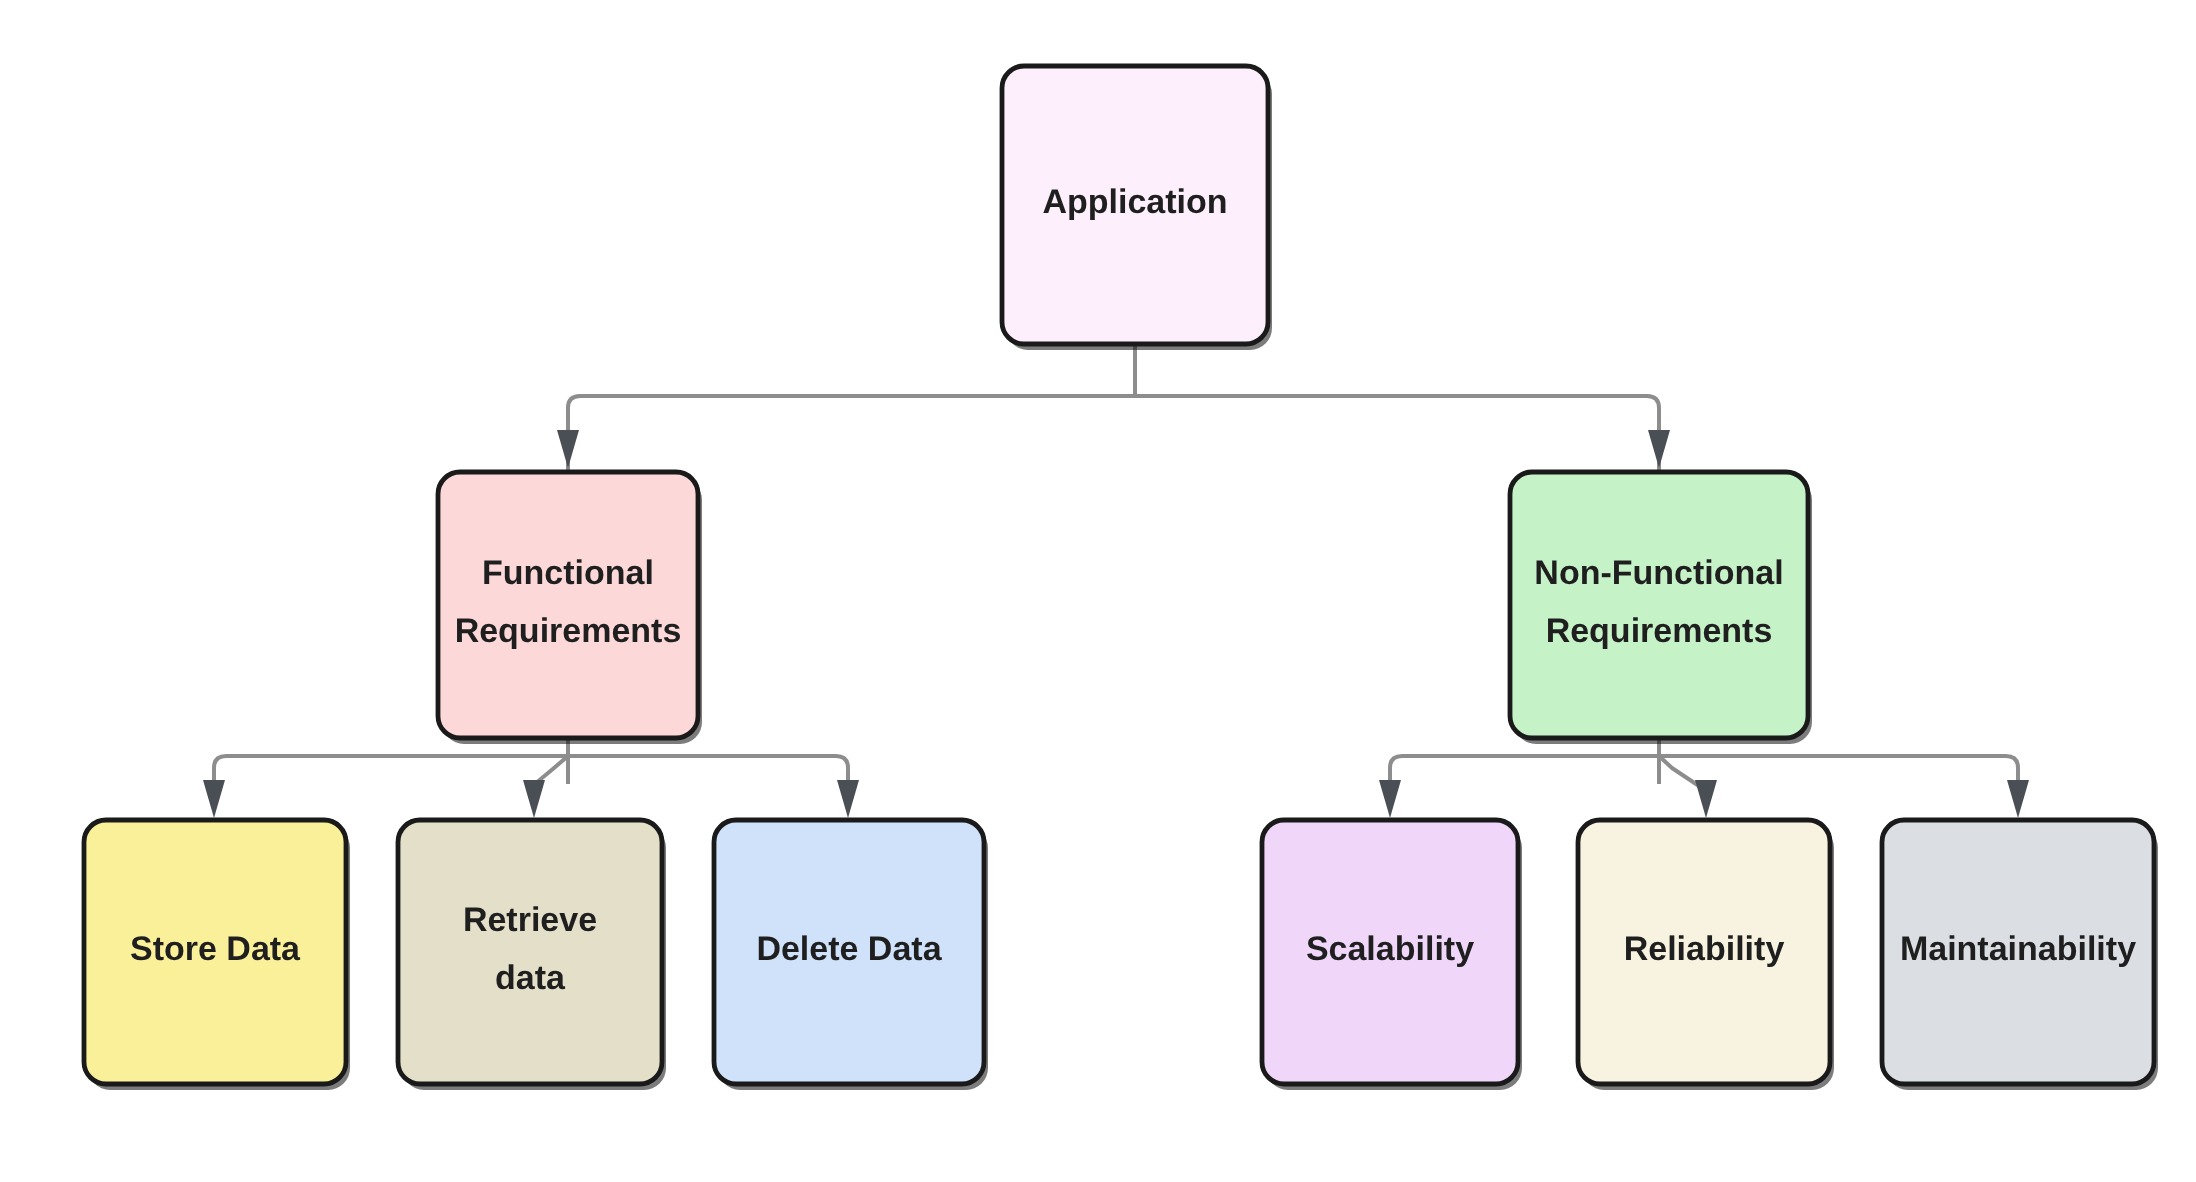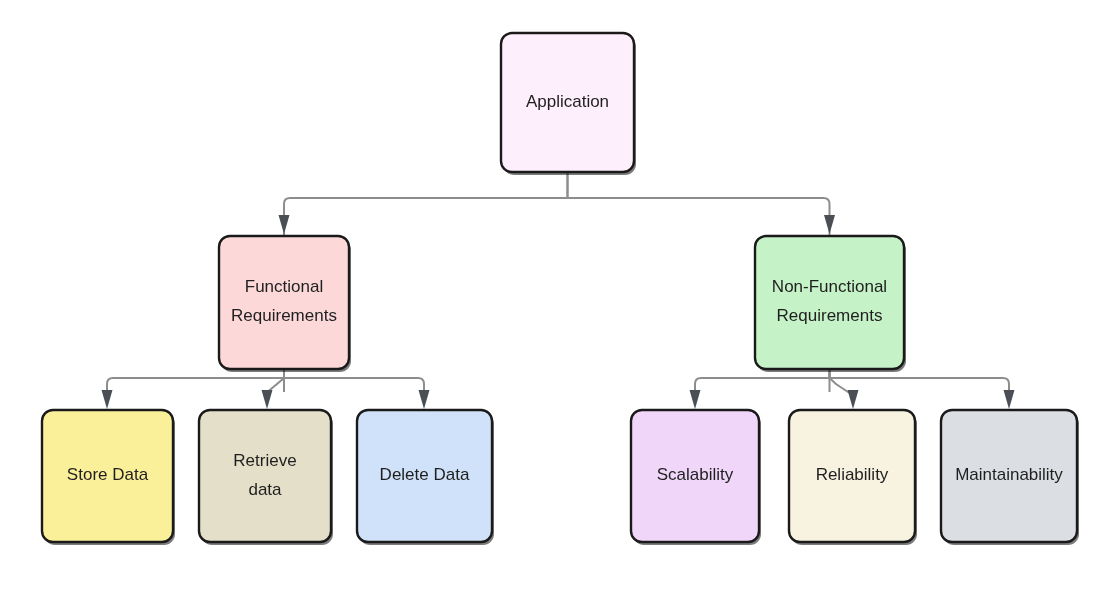--- a/index.html
+++ b/index.html
@@ -12,20 +12,21 @@
     width: 1098px;
     height: 591px;
     overflow: hidden;
     font-family: "Liberation Sans", "DejaVu Sans", sans-serif;
   }
   #diagram-root {
     position: relative;
     width: 908px;
     height: 591px;
     background: #ffffff;
+    font-weight: bold;
   }
   svg#flowchart {
     display: block;
     width: 1098px;
     height: 591px;
   }
   .node-shape {
     stroke: #1a1a1a;
     stroke-width: 2.4;
   }

